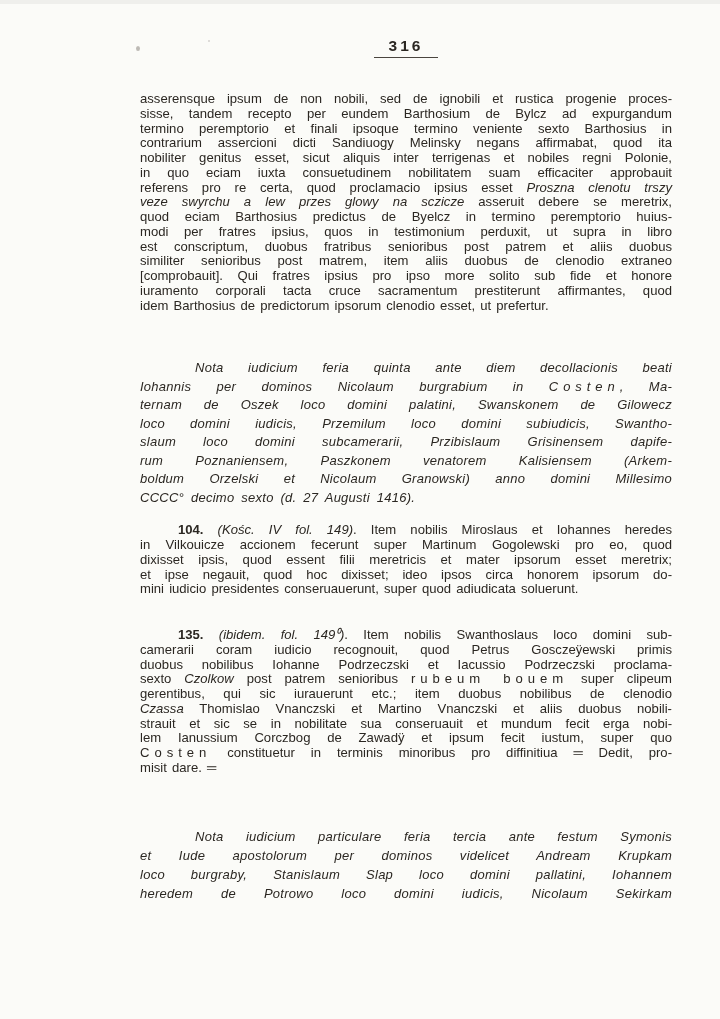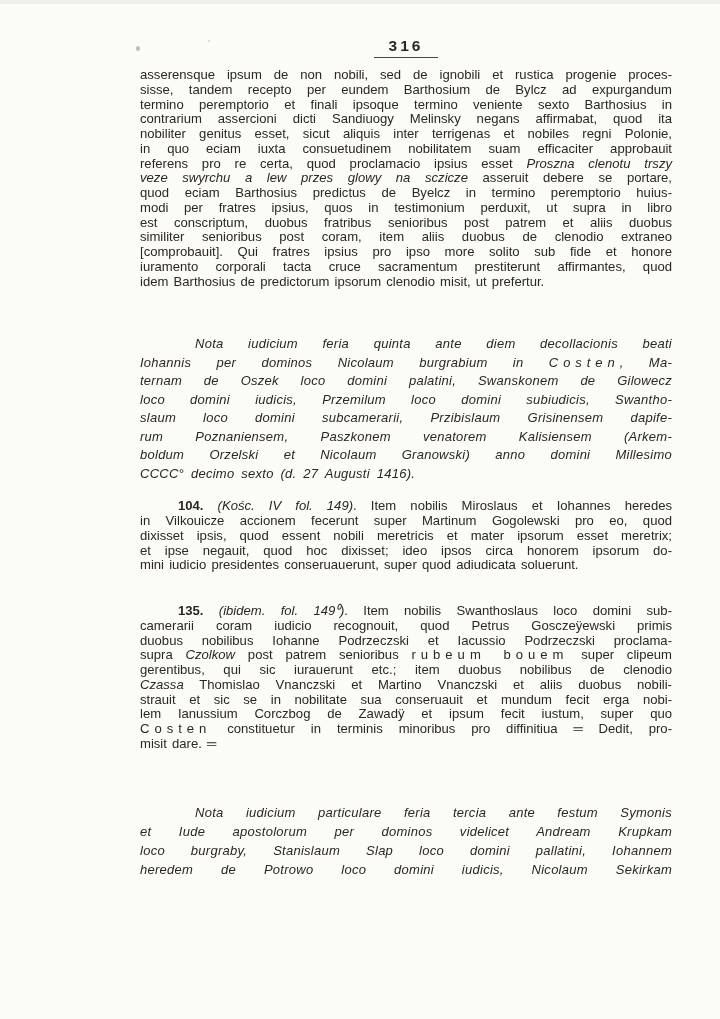--- a/index.html
+++ b/index.html
@@ -33,21 +33,21 @@
     position: absolute;
     background: #8a857d;
     border-radius: 50%;
     opacity: .55;
   }
   .speck.s1 { left: 136px; top: 42px; width: 4px; height: 5px; }
   .speck.s2 { left: 208px; top: 36px; width: 2px; height: 2px; opacity:.35; }
   .textblock {
     position: absolute;
     left: 140px;
-    top: 64px;
+    top: 88px;
     width: 532px;
   }
   .para { margin: 0; }
   .para.entry {
     font-size: 13.1px;
     line-height: 14.75px;
     word-spacing: 1.5px;
   }
   .para.nota {
     font-style: italic;
@@ -84,51 +84,51 @@
   </div>
   <div class="textblock">
       <div class="para entry p1">
         <div class="line"><span class="seg-n">asserensque ipsum de non nobili, sed de ignobili et rustica progenie proces-</span></div>
         <div class="line"><span class="seg-n">sisse, tandem recepto per eundem Barthosium de Bylcz ad expurgandum</span></div>
         <div class="line"><span class="seg-n">termino peremptorio et finali ipsoque termino veniente sexto Barthosius in</span></div>
         <div class="line"><span class="seg-n">contrarium assercioni dicti Sandiuogy Melinsky negans affirmabat, quod ita</span></div>
         <div class="line"><span class="seg-n">nobiliter genitus esset, sicut aliquis inter terrigenas et nobiles regni Polonie,</span></div>
         <div class="line"><span class="seg-n">in quo eciam iuxta consuetudinem nobilitatem suam efficaciter approbauit</span></div>
         <div class="line"><span class="seg-n">referens pro re certa, quod proclamacio ipsius esset </span><span class="seg-i">Proszna clenotu trszy</span></div>
-        <div class="line"><span class="seg-i">veze swyrchu a lew przes glowy na sczicze</span><span class="seg-n"> asseruit debere se portare,</span></div>
+        <div class="line"><span class="seg-i">veze swyrchu a lew przes glowy na sczicze</span><span class="seg-n"> asseruit debere se meretrix,</span></div>
         <div class="line"><span class="seg-n">quod eciam Barthosius predictus de Byelcz in termino peremptorio huius-</span></div>
         <div class="line"><span class="seg-n">modi per fratres ipsius, quos in testimonium perduxit, ut supra in libro</span></div>
         <div class="line"><span class="seg-n">est conscriptum, duobus fratribus senioribus post patrem et aliis duobus</span></div>
-        <div class="line"><span class="seg-n">similiter senioribus post coram, item aliis duobus de clenodio extraneo</span></div>
+        <div class="line"><span class="seg-n">similiter senioribus post matrem, item aliis duobus de clenodio extraneo</span></div>
         <div class="line"><span class="seg-n">[comprobauit]. Qui fratres ipsius pro ipso more solito sub fide et honore</span></div>
         <div class="line"><span class="seg-n">iuramento corporali tacta cruce sacramentum prestiterunt affirmantes, quod</span></div>
-        <div class="line end"><span class="seg-n">idem Barthosius de predictorum ipsorum clenodio misit, ut prefertur.</span></div>
+        <div class="line end"><span class="seg-n">idem Barthosius de predictorum ipsorum clenodio esset, ut prefertur.</span></div>
       </div>
       <div class="para nota nota1">
         <div class="line ind"><span class="seg-i">Nota iudicium feria quinta ante diem decollacionis beati</span></div>
         <div class="line"><span class="seg-i">Iohannis per dominos Nicolaum burgrabium in </span><span class="seg-ils">Costen</span><span class="seg-i">, Ma-</span></div>
         <div class="line"><span class="seg-i">ternam de Oszek loco domini palatini, Swanskonem de Gilowecz</span></div>
         <div class="line"><span class="seg-i">loco domini iudicis, Przemilum loco domini subiudicis, Swantho-</span></div>
         <div class="line"><span class="seg-i">slaum loco domini subcamerarii, Przibislaum Grisinensem dapife-</span></div>
         <div class="line"><span class="seg-i">rum Poznaniensem, Paszkonem venatorem Kalisiensem (Arkem-</span></div>
         <div class="line"><span class="seg-i">boldum Orzelski et Nicolaum Granowski) anno domini Millesimo</span></div>
         <div class="line end"><span class="seg-i">CCCC° decimo sexto (d. 27 Augusti 1416).</span></div>
       </div>
       <div class="para entry e134">
         <div class="line ind"><span class="seg-b">104.</span><span class="seg-n"> </span><span class="seg-i">(Kośc. IV fol. 149)</span><span class="seg-n">. Item nobilis Miroslaus et Iohannes heredes</span></div>
         <div class="line"><span class="seg-n">in Vilkouicze accionem fecerunt super Martinum Gogolewski pro eo, quod</span></div>
-        <div class="line"><span class="seg-n">dixisset ipsis, quod essent nobili meretricis et mater ipsorum esset meretrix;</span></div>
+        <div class="line"><span class="seg-n">dixisset ipsis, quod essent filii meretricis et mater ipsorum esset meretrix;</span></div>
         <div class="line"><span class="seg-n">et ipse negauit, quod hoc dixisset; ideo ipsos circa honorem ipsorum do-</span></div>
         <div class="line end"><span class="seg-n">mini iudicio presidentes conseruauerunt, super quod adiudicata soluerunt.</span></div>
       </div>
       <div class="para entry e135">
         <div class="line ind"><span class="seg-b">135.</span><span class="seg-n"> </span><span class="seg-i">(ibidem. fol. 149⁰)</span><span class="seg-n">. Item nobilis Swanthoslaus loco domini sub-</span></div>
         <div class="line"><span class="seg-n">camerarii coram iudicio recognouit, quod Petrus Gosczeÿewski primis</span></div>
         <div class="line"><span class="seg-n">duobus nobilibus Iohanne Podrzeczski et Iacussio Podrzeczski proclama-</span></div>
-        <div class="line"><span class="seg-n">supra </span><span class="seg-i">Czolkow</span><span class="seg-n"> post patrem senioribus </span><span class="seg-ls">rubeum bouem</span><span class="seg-n"> super clipeum</span></div>
+        <div class="line"><span class="seg-n">sexto </span><span class="seg-i">Czolkow</span><span class="seg-n"> post patrem senioribus </span><span class="seg-ls">rubeum bouem</span><span class="seg-n"> super clipeum</span></div>
         <div class="line"><span class="seg-n">gerentibus, qui sic iurauerunt etc.; item duobus nobilibus de clenodio</span></div>
         <div class="line"><span class="seg-i">Czassa</span><span class="seg-n"> Thomislao Vnanczski et Martino Vnanczski et aliis duobus nobili-</span></div>
         <div class="line"><span class="seg-n">strauit et sic se in nobilitate sua conseruauit et mundum fecit erga nobi-</span></div>
         <div class="line"><span class="seg-n">lem Ianussium Corczbog de Zawadÿ et ipsum fecit iustum, super quo</span></div>
         <div class="line"><span class="seg-ls">Costen</span><span class="seg-n"> constituetur in terminis minoribus pro diffinitiua ═ Dedit, pro-</span></div>
         <div class="line end"><span class="seg-n">misit dare. ═</span></div>
       </div>
       <div class="para nota nota2">
         <div class="line ind"><span class="seg-i">Nota iudicium particulare feria tercia ante festum Symonis</span></div>
         <div class="line"><span class="seg-i">et Iude apostolorum per dominos videlicet Andream Krupkam</span></div>

